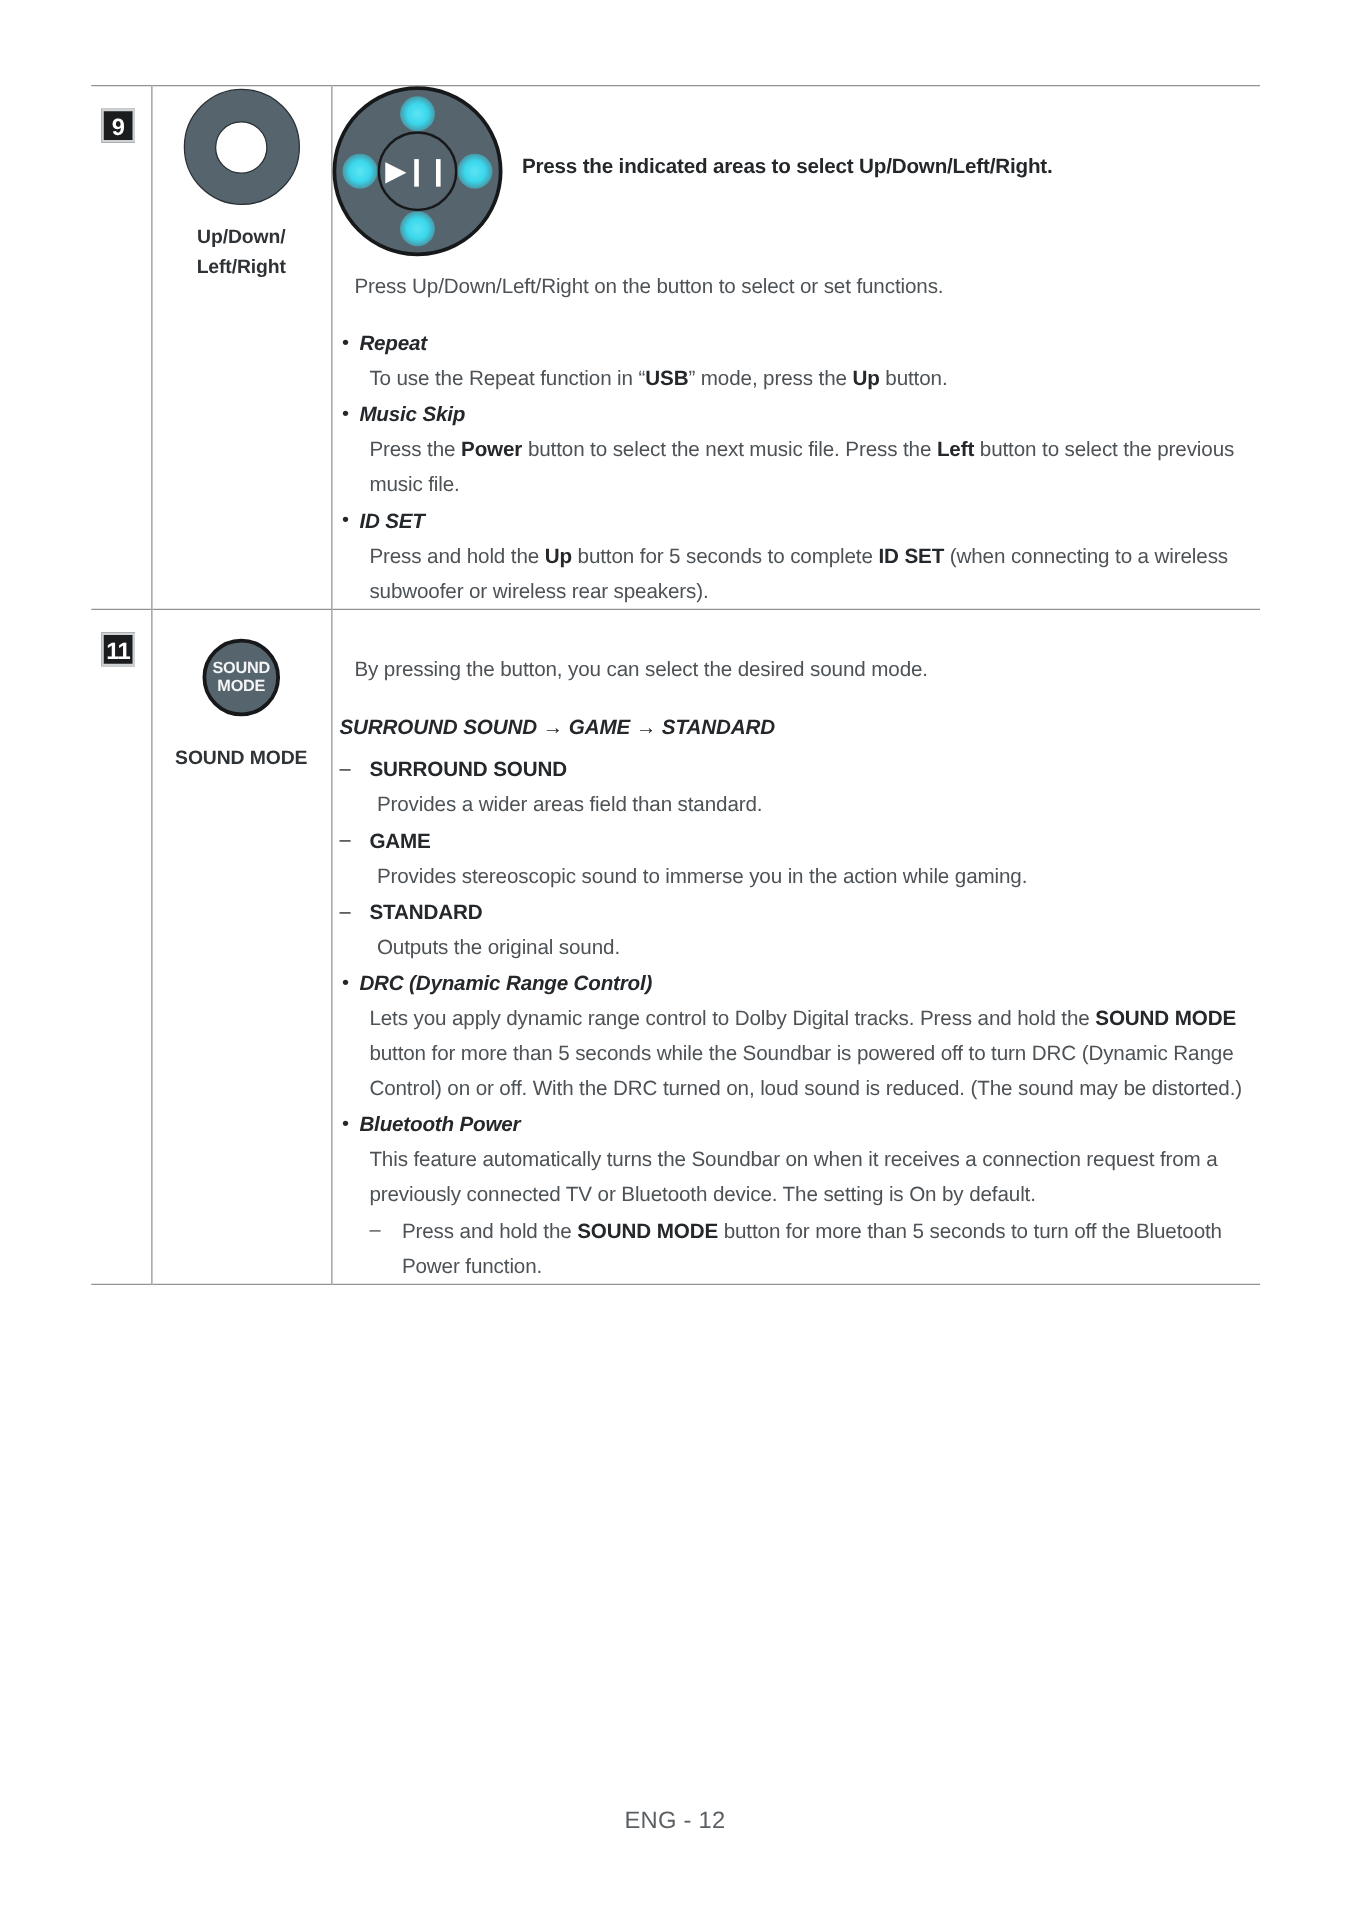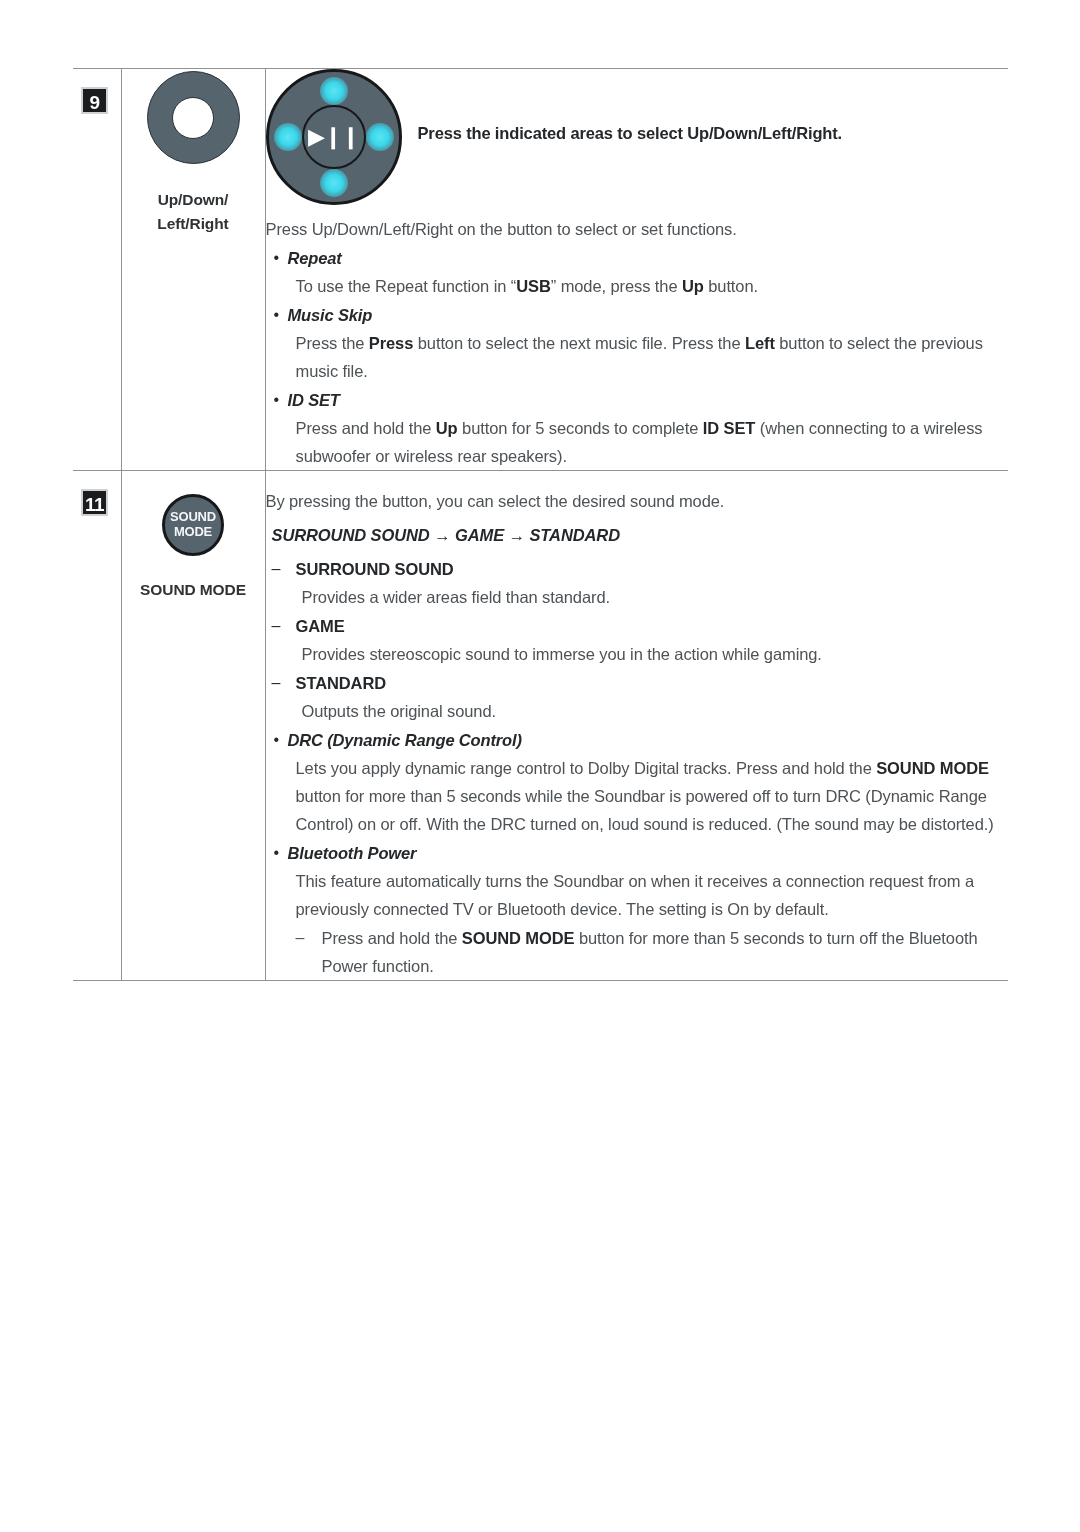--- a/index.html
+++ b/index.html
@@ -68,21 +68,21 @@
   .iconcell {
     text-align: center;
     padding-top: 20px;
   }
   .icon-caption {
     font-size: 15.5px;
     font-weight: bold;
     color: #2f3336;
     line-height: 1.55;
     letter-spacing: -0.1px;
-    margin-top: 24px;
+    margin-top: 14px;
   }
 
   .ring {
     width: 93px;
     height: 93px;
     border-radius: 50%;
     background: #56646d;
     border: 1.4px solid #2a3035;
     margin: 2px auto 0 auto;
     position: relative;
@@ -199,21 +199,21 @@
   .lead-text {
     font-weight: bold;
     color: #25282b;
     font-size: 16.5px;
     line-height: 28px;
     letter-spacing: -0.15px;
     padding-top: 50px;
     padding-left: 16px;
   }
   p.para {
-    margin: 0;
+    margin: 18px;
     letter-spacing: -0.1px;
   }
 
   .bullet-row {
     display: flex;
     align-items: flex-start;
     margin-top: 1px;
   }
   .bullet-mark {
     width: 22px;
@@ -335,21 +335,21 @@
           <div class="bullet-row">
             <span class="bullet-mark">•</span>
             <span class="bullet-title">Repeat</span>
           </div>
           <p class="sub-text">To use the Repeat function in “<b>USB</b>” mode, press the <b>Up</b> button.</p>
 
           <div class="bullet-row">
             <span class="bullet-mark">•</span>
             <span class="bullet-title">Music Skip</span>
           </div>
-          <p class="sub-text">Press the <b>Press</b> button to select the next music file. Press the <b>Left</b> button to select the previous music file.</p>
+          <p class="sub-text">Press the <b>Power</b> button to select the next music file. Press the <b>Left</b> button to select the previous music file.</p>
 
           <div class="bullet-row">
             <span class="bullet-mark">•</span>
             <span class="bullet-title">ID SET</span>
           </div>
           <p class="sub-text">Press and hold the <b>Up</b> button for 5 seconds to complete <b>ID SET</b> (when connecting to a wireless subwoofer or wireless rear speakers).</p>
 
         </td>
       </tr>
 
@@ -406,14 +406,15 @@
             <span class="deep-dash-mark">–</span>
             <p class="deep-dash-text">Press and hold the <b>SOUND MODE</b> button for more than 5 seconds to turn off the Bluetooth Power function.</p>
           </div>
 
         </td>
       </tr>
 
     </tbody>
   </table>
 
+  <div class="footer">ENG - 12</div>
 
 </div>
 
 </body></html>

